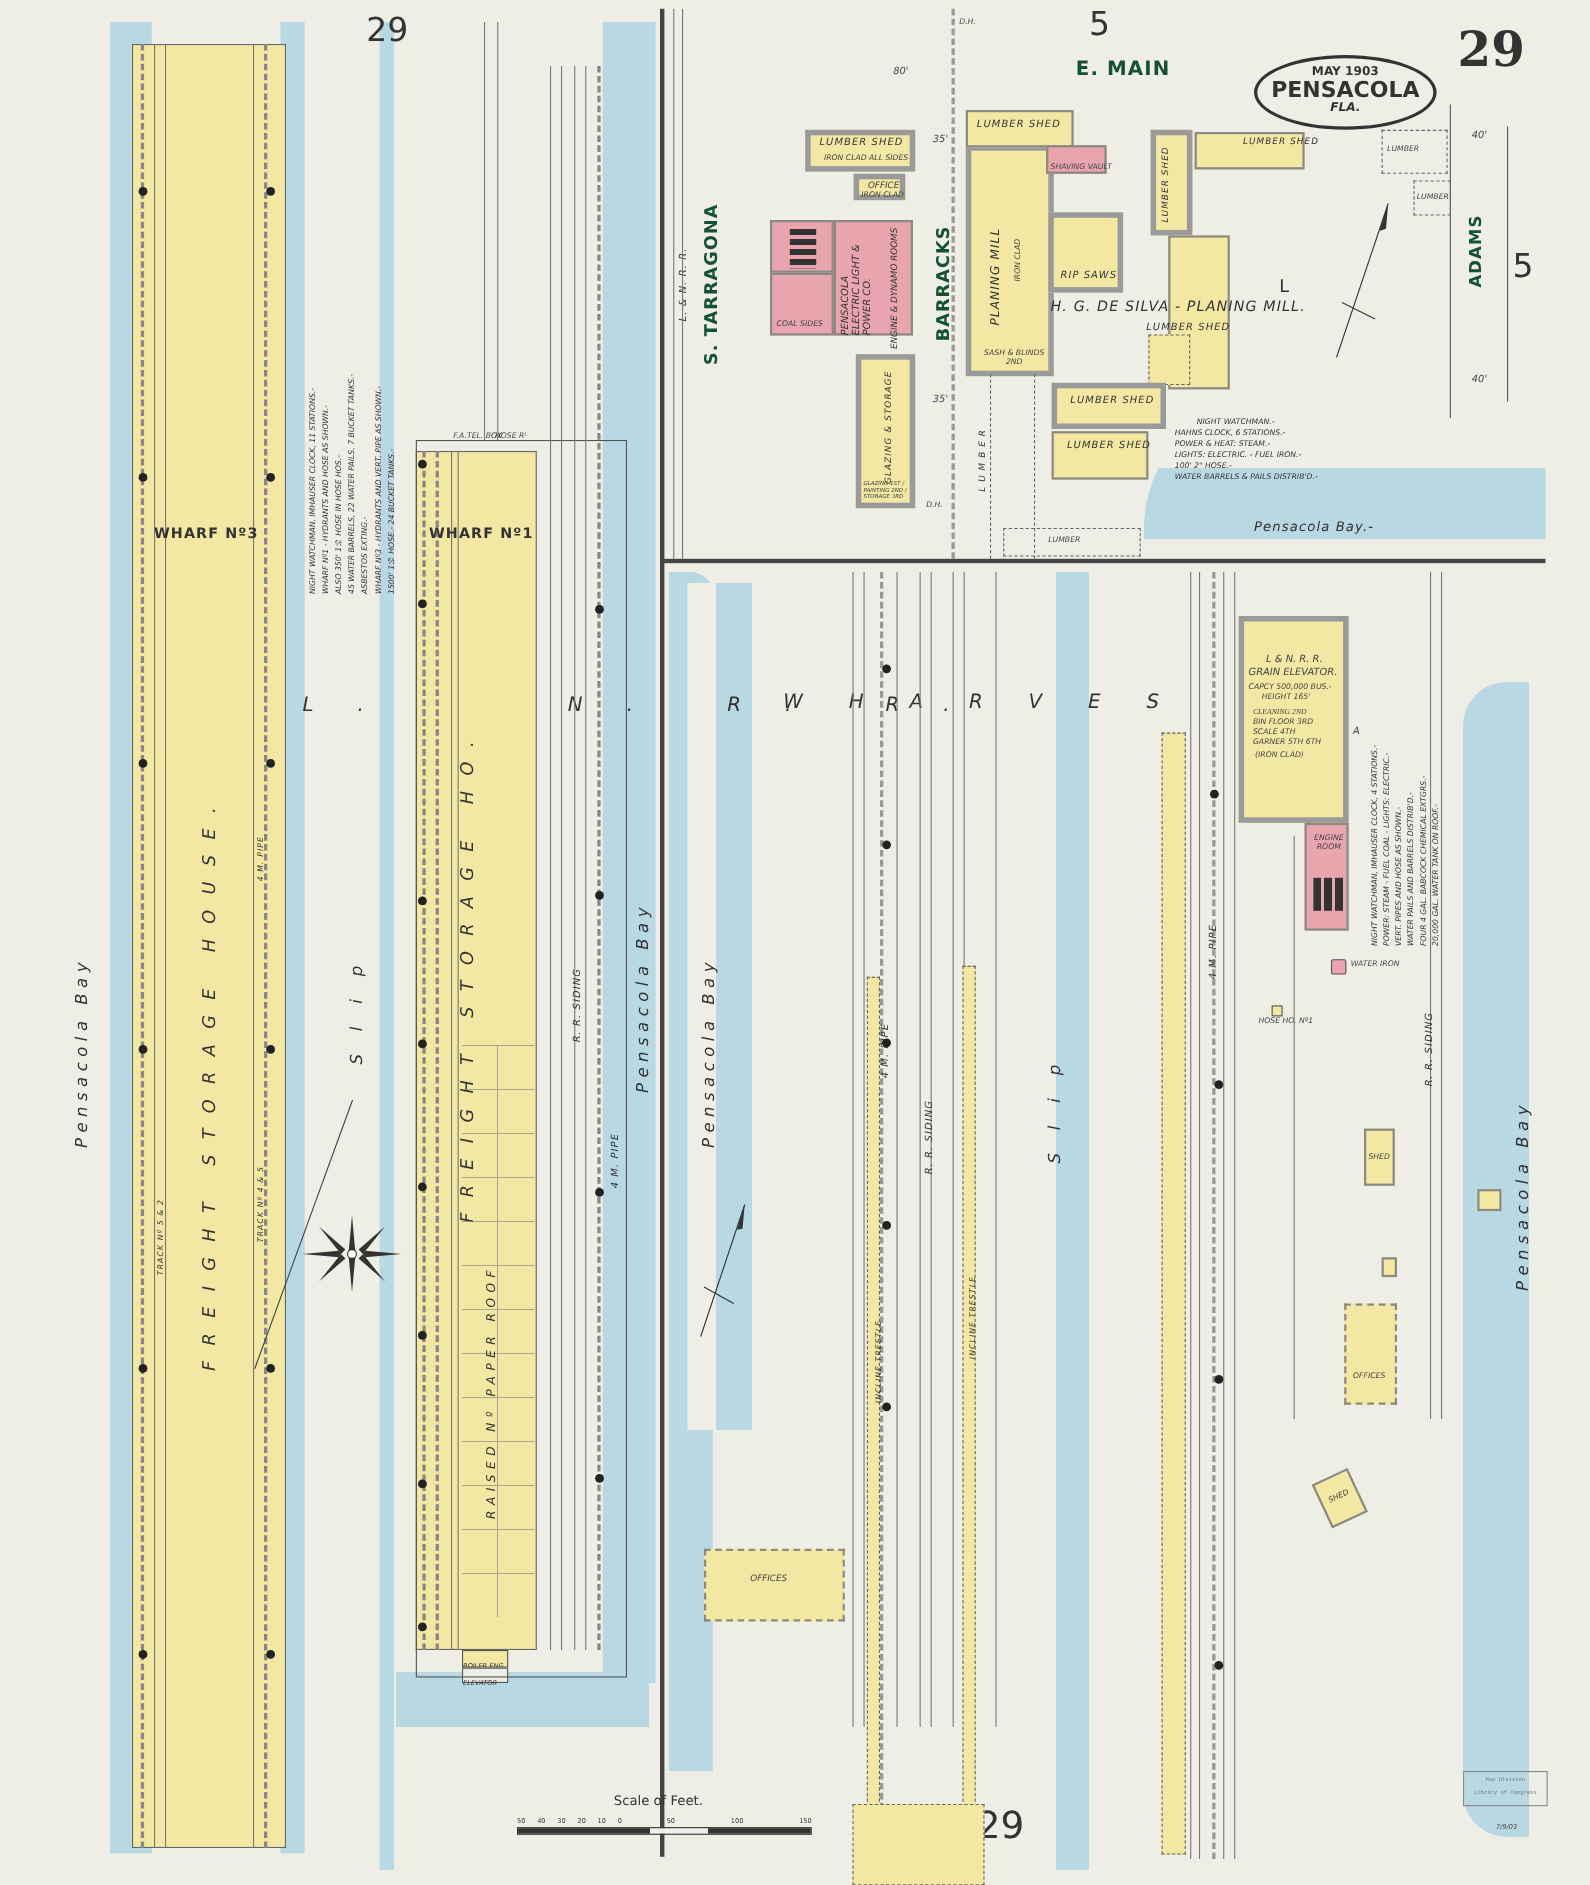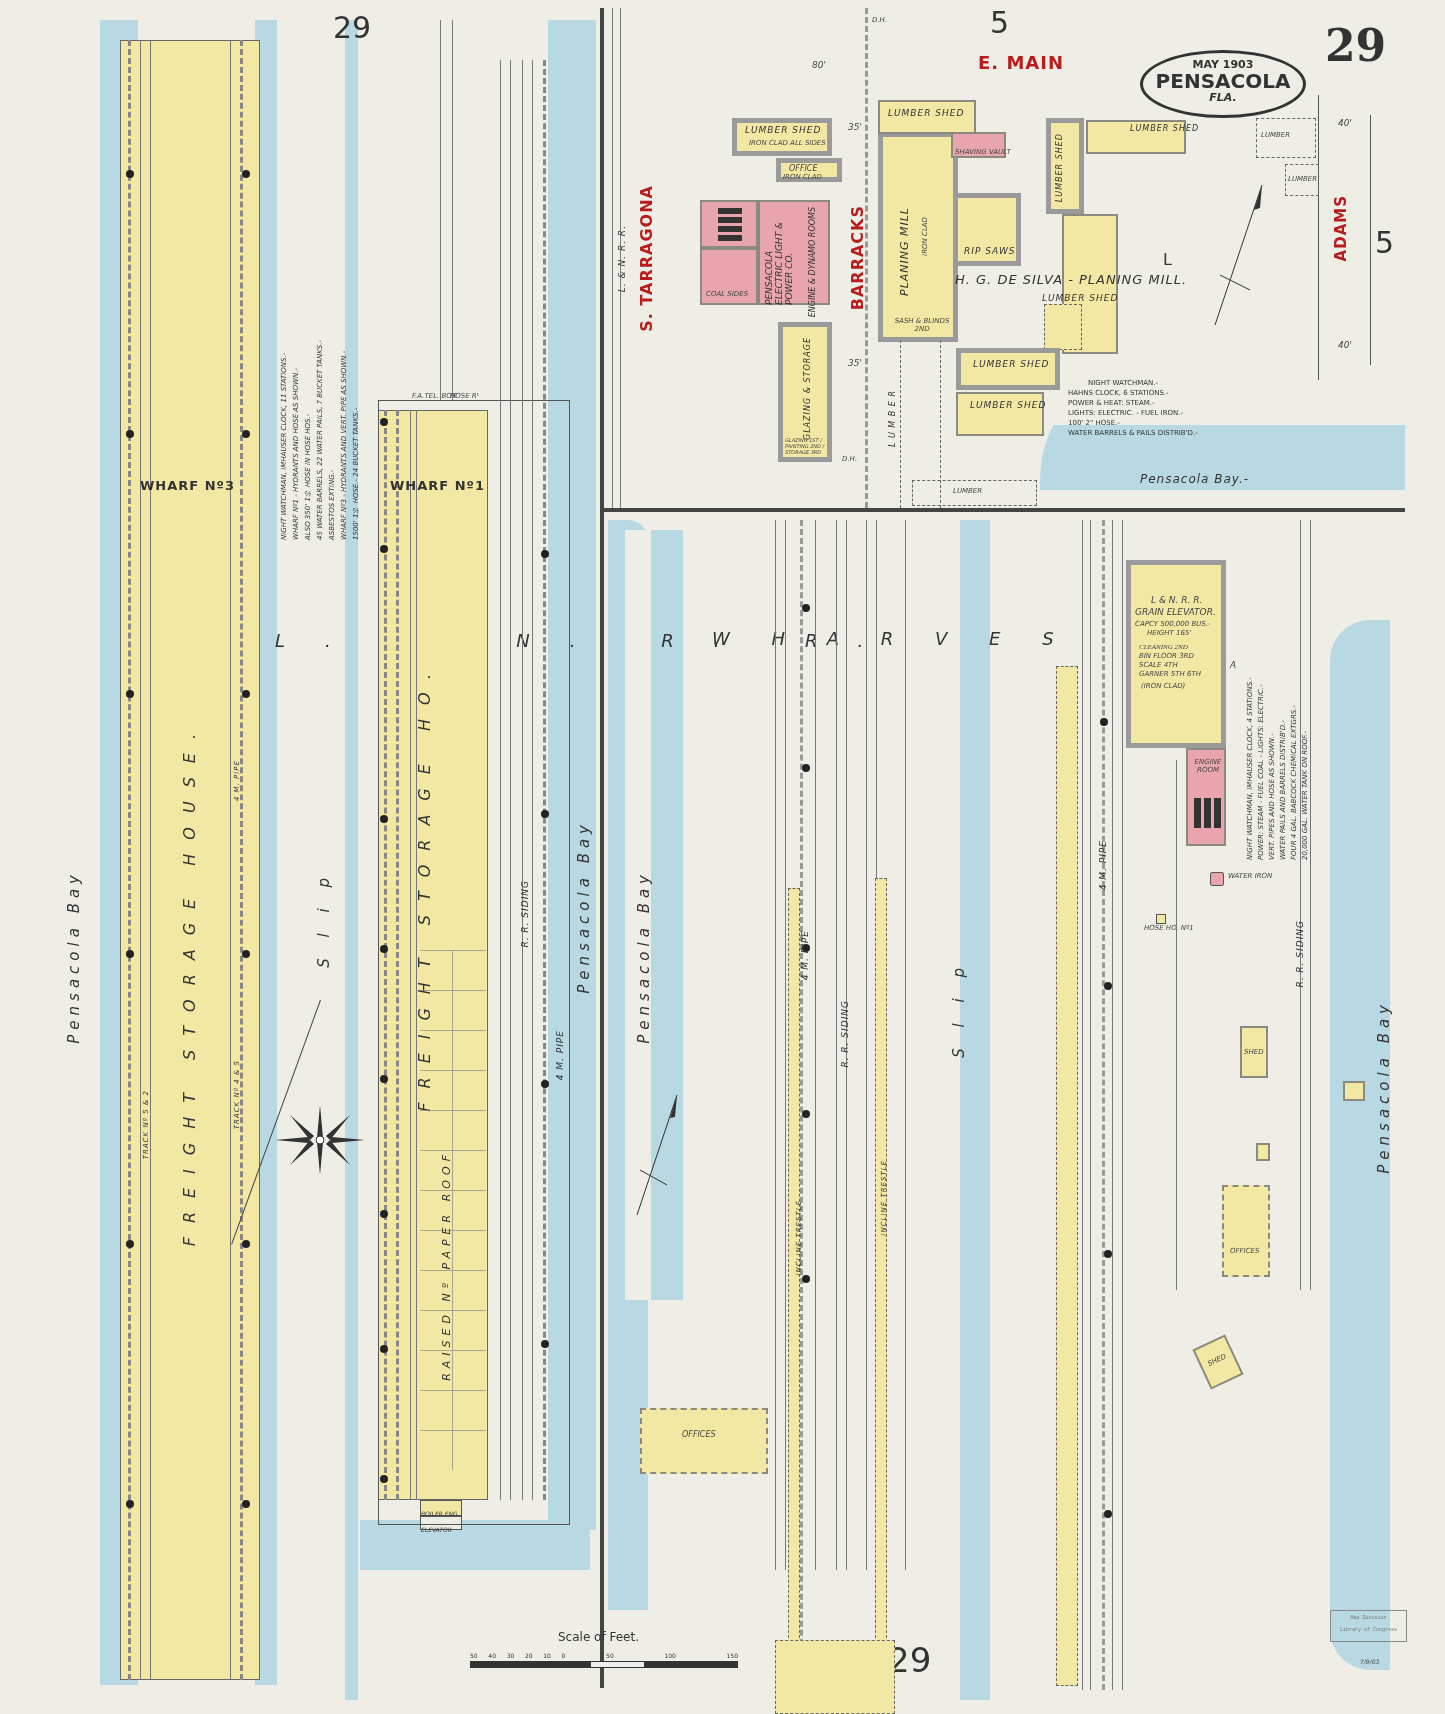--- a/index.html
+++ b/index.html
@@ -8,21 +8,21 @@
   .water{background:#b8d8e3;position:absolute;}
   .bld{position:absolute;background:#f2e7a3;border:2px solid #8a8a80;box-sizing:border-box;}
   .bld.iron{border:5px solid #9a9a9a;}
   .bld.pink{background:#e8a5ad;}
   .bld.dash{border:1.5px dashed #666;}
   .lbl{position:absolute;font-size:9px;font-style:italic;color:#333;white-space:nowrap;letter-spacing:1px;}
   .big{position:absolute;font-size:16px;font-style:italic;color:#333;letter-spacing:14px;white-space:nowrap;}
   .vert{writing-mode:vertical-rl;transform:rotate(180deg);}
   .track{position:absolute;border-left:1px solid #777;}
   .hyd{position:absolute;width:8px;height:8px;border-radius:50%;background:#222;}
-  .street{position:absolute;font-size:15px;font-weight:bold;color:#b91c1c;letter-spacing:1px;white-space:nowrap;}
+  .street{position:absolute;font-size:15px;font-weight:bold;color:#14532d;letter-spacing:1px;white-space:nowrap;}
   .rule{position:absolute;background:#444;}
   .tiny{position:absolute;font-size:7px;font-style:italic;color:#444;white-space:nowrap;}
 </style>
 </head>
 <body>
 
 <div class="water" style="left:100px;top:20px;width:38px;height:1665px;"></div>
 <div class="water" style="left:255px;top:20px;width:22px;height:1665px;"></div>
 <div class="water" style="left:345px;top:20px;width:45px;height:1680px;background:linear-gradient(90deg,#b8d8e3 0,#b8d8e3 30%,#efeee6 30%);"></div>
 <div class="water" style="left:360px;top:1520px;width:230px;height:50px;"></div>
@@ -155,21 +155,21 @@
     </g>
     <circle cx="50" cy="40" r="4" fill="#fff" stroke="#333"></circle>
   </svg>
 </div>
 <div class="abs" style="left:320px;top:1000px;width:1px;height:260px;background:#444;transform:rotate(20deg);transform-origin:top;"></div>
 
 <div class="bld iron" style="left:732px;top:118px;width:100px;height:38px;">
   <div class="lbl" style="left:8px;top:2px;">LUMBER SHED</div>
   <div class="tiny" style="left:12px;top:16px;">IRON CLAD ALL SIDES</div>
 </div>
-<div class="bld iron" style="left:776px;top:158px;width:66px;height:24px;">
+<div class="bld iron" style="left:776px;top:158px;width:47px;height:24px;">
   <div class="tiny" style="left:8px;top:1px;font-size:8px;">OFFICE</div>
   <div class="tiny" style="left:2px;top:10px;">IRON CLAD</div>
 </div>
 <div class="bld pink" style="left:700px;top:200px;width:58px;height:48px;">
   <div class="abs" style="left:16px;top:6px;width:24px;height:36px;background:repeating-linear-gradient(#333 0 6px,transparent 6px 9px);"></div>
 </div>
 <div class="bld pink" style="left:758px;top:200px;width:72px;height:105px;">
   <div class="lbl vert" style="left:4px;top:5px;font-size:9px;letter-spacing:0;white-space:normal;height:98px;">PENSACOLA ELECTRIC LIGHT &amp; POWER CO.</div>
   <div class="lbl vert" style="left:48px;top:5px;font-size:8px;letter-spacing:0;">ENGINE &amp; DYNAMO ROOMS</div>
 </div>
@@ -204,21 +204,21 @@
 <div class="bld dash" style="left:1044px;top:304px;width:38px;height:46px;background:#f2e7a3;"></div>
 <div class="lbl" style="left:1042px;top:293px;">LUMBER   SHED</div>
 <div class="bld iron" style="left:956px;top:348px;width:104px;height:42px;">
   <div class="lbl" style="left:12px;top:6px;">LUMBER SHED</div>
 </div>
 <div class="bld" style="left:956px;top:392px;width:88px;height:44px;">
   <div class="lbl" style="left:12px;top:6px;">LUMBER SHED</div>
 </div>
 <div class="lbl" style="left:955px;top:272px;font-size:13px;">H. G. DE SILVA - PLANING MILL.</div>
 <div class="lbl" style="left:1163px;top:250px;font-size:16px;font-style:normal;">L</div>
-<div class="abs" style="left:1068px;top:378px;font-size:7px;line-height:10px;">
+<div class="abs" style="left:1068px;top:378px;font-size:7px;font-style:italic;line-height:10px;">
   <div style="padding-left:20px;">NIGHT WATCHMAN.-</div>
   <div>HAHNS CLOCK, 6 STATIONS.-</div>
   <div>POWER &amp; HEAT: STEAM.-</div>
   <div>LIGHTS: ELECTRIC. - FUEL IRON.-</div>
   <div>100' 2" HOSE.-</div>
   <div>WATER BARRELS &amp; PAILS DISTRIB'D.-</div>
 </div>
 <div class="bld dash" style="left:1256px;top:118px;width:60px;height:40px;background:transparent;">
   <div class="tiny" style="left:4px;top:12px;">LUMBER</div>
 </div>

